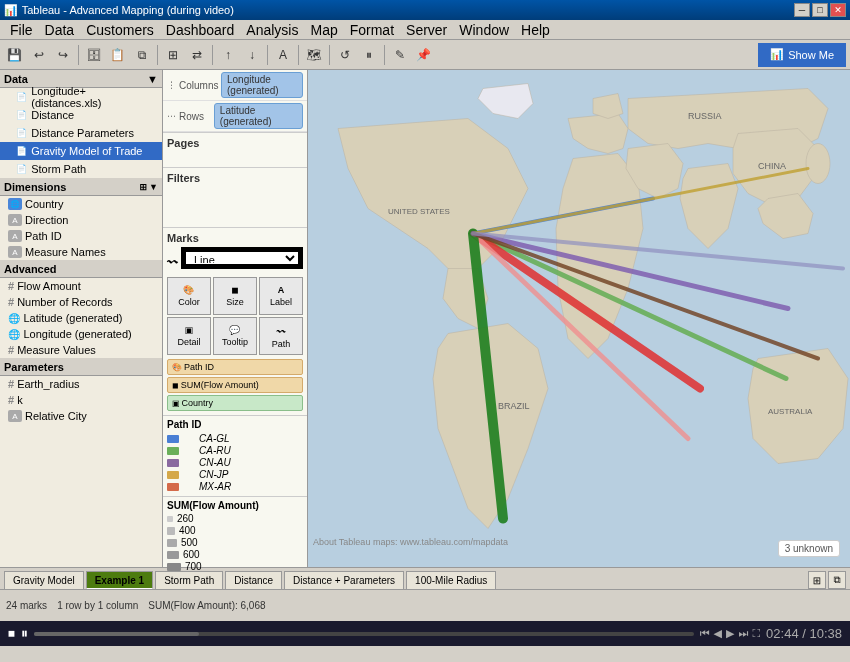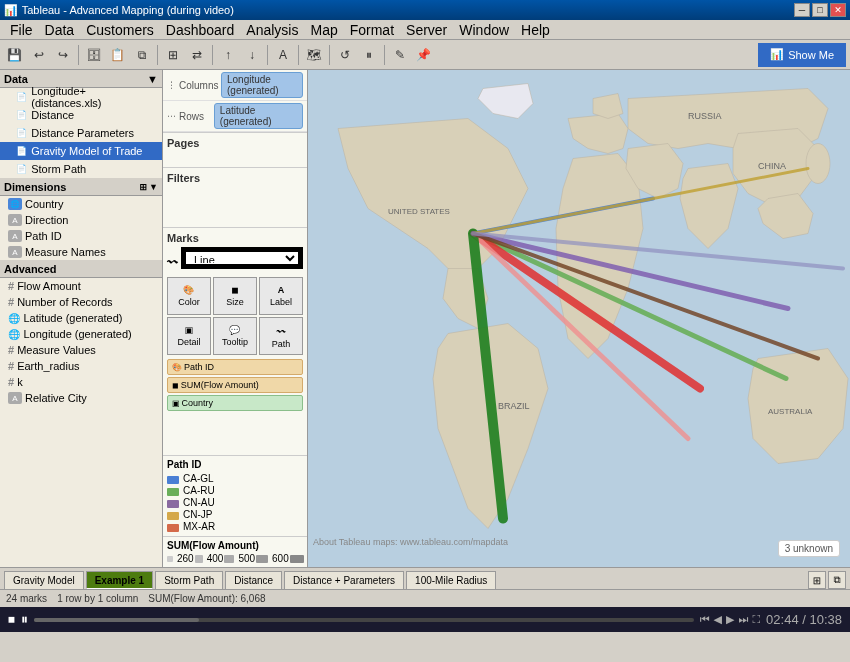--- a/index.html
+++ b/index.html
@@ -167,26 +167,26 @@
     }
     .marks-field-pill.orange { background: #f0d8a8; border-color: #d4aa6a; }
     .marks-field-pill.green-pill { background: #c8e8c8; border-color: #8abe8a; }
 
     
     .legend-area {
       padding: 3px 4px;
       font-size: 10px;
     }
     .legend-title { font-weight: bold; margin-bottom: 2px; }
-    .legend-item { display: flex; align-items: flex-end; gap: 4px; margin: 1px 0; }
+    .legend-item { display: flex; align-items: center; gap: 20px; margin: 1px 0; font-style: italic; }
     .legend-color { width: 12px; height: 8px; border-radius: 1px; }
     .legend-scroll { max-height: 80px; overflow-y: auto; }
 
     .sum-legend { padding: 3px 4px; font-size: 10px; }
-    .sum-legend-items { display: flex; flex-direction: row; gap: 1px; }
+    .sum-legend-items { display: flex; flex-direction: column; gap: 1px; }
     .sum-item { display: flex; align-items: center; gap: 4px; }
     .sum-color { width: 10px; height: 8px; background: #ccc; border-radius: 1px; }
 
     
     .map-area {
       flex: 1;
       background: #c8d8e8;
       position: relative;
       overflow: hidden;
     }
@@ -232,21 +232,21 @@
     .tab.active {
       background: #4d7c0f;
       font-weight: bold;
       border-bottom: 1px solid white;
     }
     .tab-icons { margin-left: auto; display: flex; gap: 2px; }
     .tab-icon-btn { width: 18px; height: 18px; border: 1px solid #999; background: #e8e4d8; display: flex; align-items: center; justify-content: center; font-size: 10px; cursor: pointer; }
 
     
     .status-bar {
-      height: 18px;
+      height: 32px;
       background: #d4d0c8;
       border-top: 1px solid #999;
       display: flex;
       align-items: center;
       padding: 0 6px;
       font-size: 10px;
       color: #333;
       gap: 10px;
     }
 
@@ -422,20 +422,23 @@
     </div>
     <div class="dim-item">
       <span style="font-size:10px;">🌐</span>
       <span>Longitude (generated)</span>
     </div>
     <div class="dim-item">
       <span class="hash-badge">#</span>
       <span>Measure Values</span>
     </div>
 
+    <div class="panel-section-header">
+      <span>Parameters</span>
+    </div>
 
     <div class="dim-item">
       <span class="hash-badge">#</span>
       <span>Earth_radius</span>
     </div>
     <div class="dim-item">
       <span class="hash-badge">#</span>
       <span>k</span>
     </div>
     <div class="dim-item">

